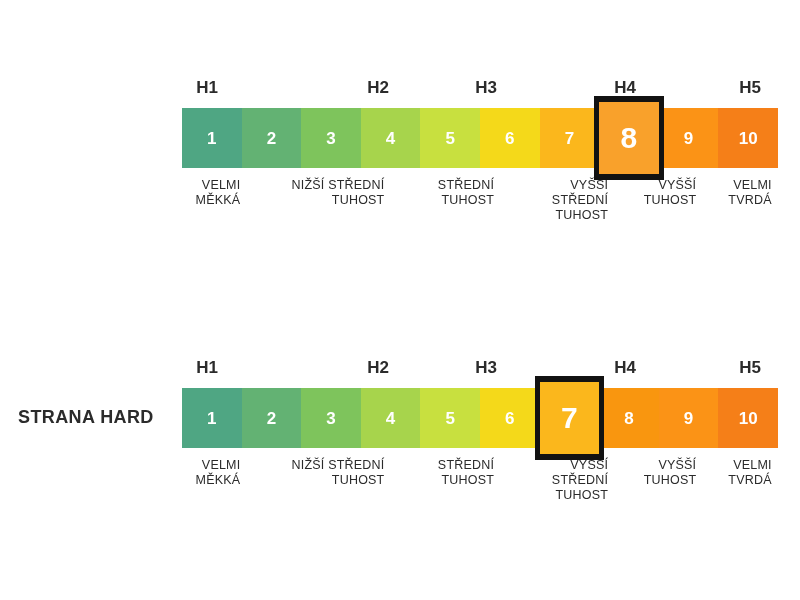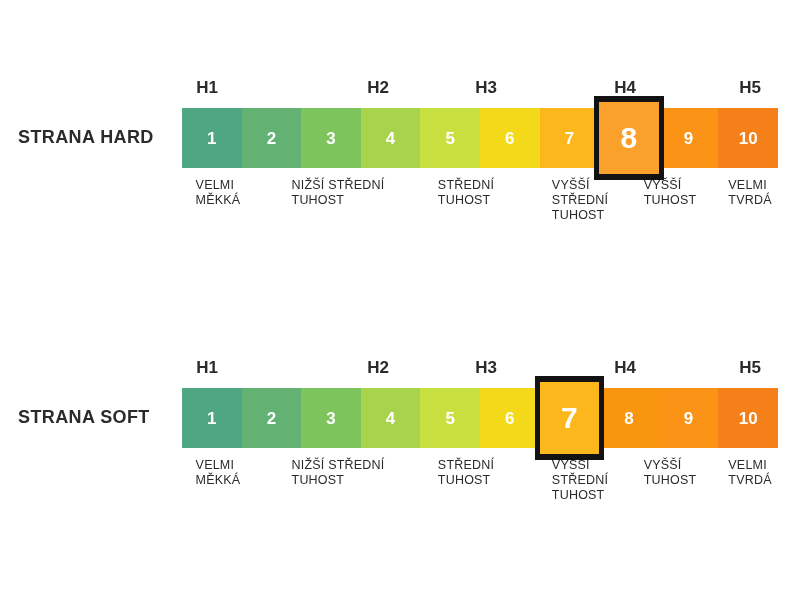--- a/index.html
+++ b/index.html
@@ -92,40 +92,39 @@
     left: 0;
     width: 800px;
     height: 60px;
   }
   .desc-label {
     position: absolute;
     top: 0;
     font-size: 12.5px;
     line-height: 15px;
     color: #2b2b2b;
-    text-align: left;
+    text-align: right;
     transform: translateX(-50%);
     white-space: pre-line;
     letter-spacing: 0.2px;
   }
 </style>
 </head>
 <body>
 
 <div class="chart-block" id="block-hard">
 
   <div class="group-row" style="top:78px;">
     <div class="group-label" style="left:207px;">H1</div>
     <div class="group-label" style="left:378px;">H2</div>
     <div class="group-label" style="left:486px;">H3</div>
     <div class="group-label" style="left:625px;">H4</div>
     <div class="group-label" style="left:750px;">H5</div>
   </div>
 
-  <div class="row-label" style="top:127px;">STRANA HARD</div>
 
   <div class="scale-bar" style="top:108px;">
     <div class="cell" style="background: rgb(79, 166, 131);">
         <span class="cell-num">1</span>
       </div>
     <div class="cell" style="background: rgb(99, 178, 115);">
         <span class="cell-num">2</span>
       </div>
     <div class="cell" style="background: rgb(126, 196, 92);">
         <span class="cell-num">3</span>
@@ -174,21 +173,21 @@
 <div class="chart-block" id="block-soft">
 
   <div class="group-row" style="top:78px;">
     <div class="group-label" style="left:207px;">H1</div>
     <div class="group-label" style="left:378px;">H2</div>
     <div class="group-label" style="left:486px;">H3</div>
     <div class="group-label" style="left:625px;">H4</div>
     <div class="group-label" style="left:750px;">H5</div>
   </div>
 
-  <div class="row-label" style="top:127px;">STRANA SOFT</div>
+  <div class="row-label" style="top:127px;">STRANA HARD</div>
 
   <div class="scale-bar" style="top:108px;">
     <div class="cell" style="background: rgb(79, 166, 131);">
         <span class="cell-num">1</span>
       </div>
     <div class="cell" style="background: rgb(99, 178, 115);">
         <span class="cell-num">2</span>
       </div>
     <div class="cell" style="background: rgb(126, 196, 92);">
         <span class="cell-num">3</span>

